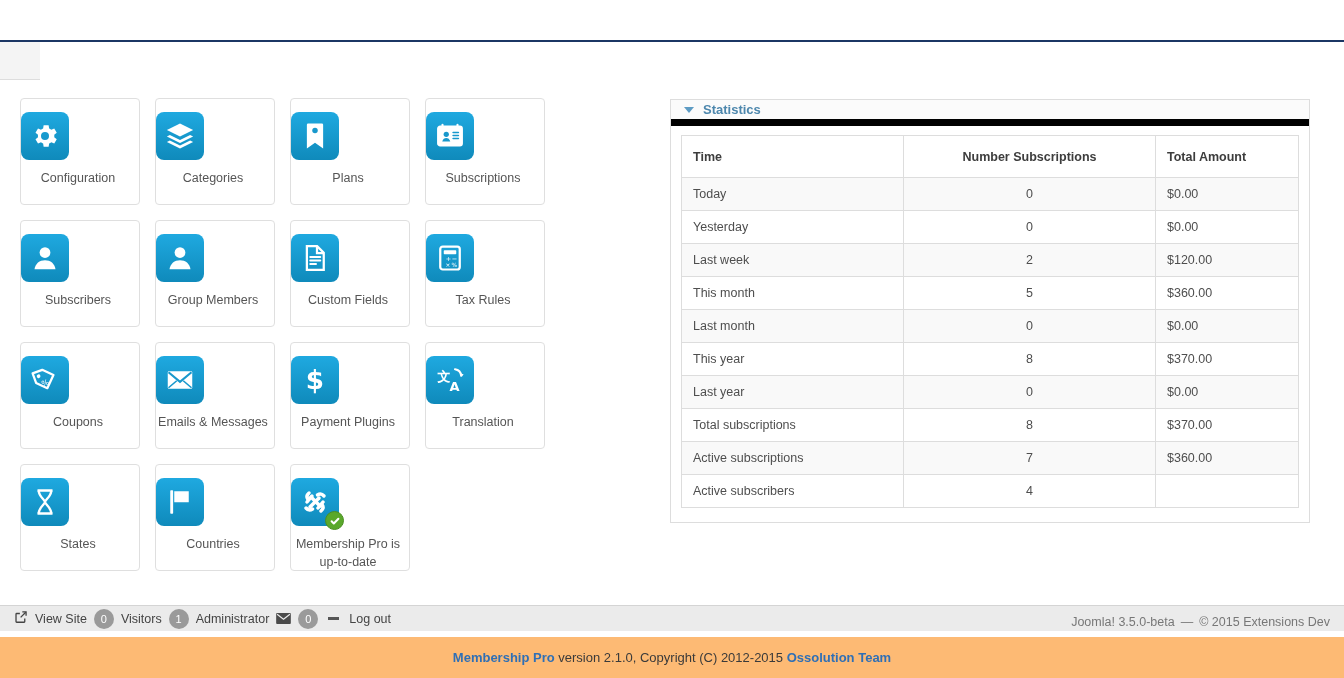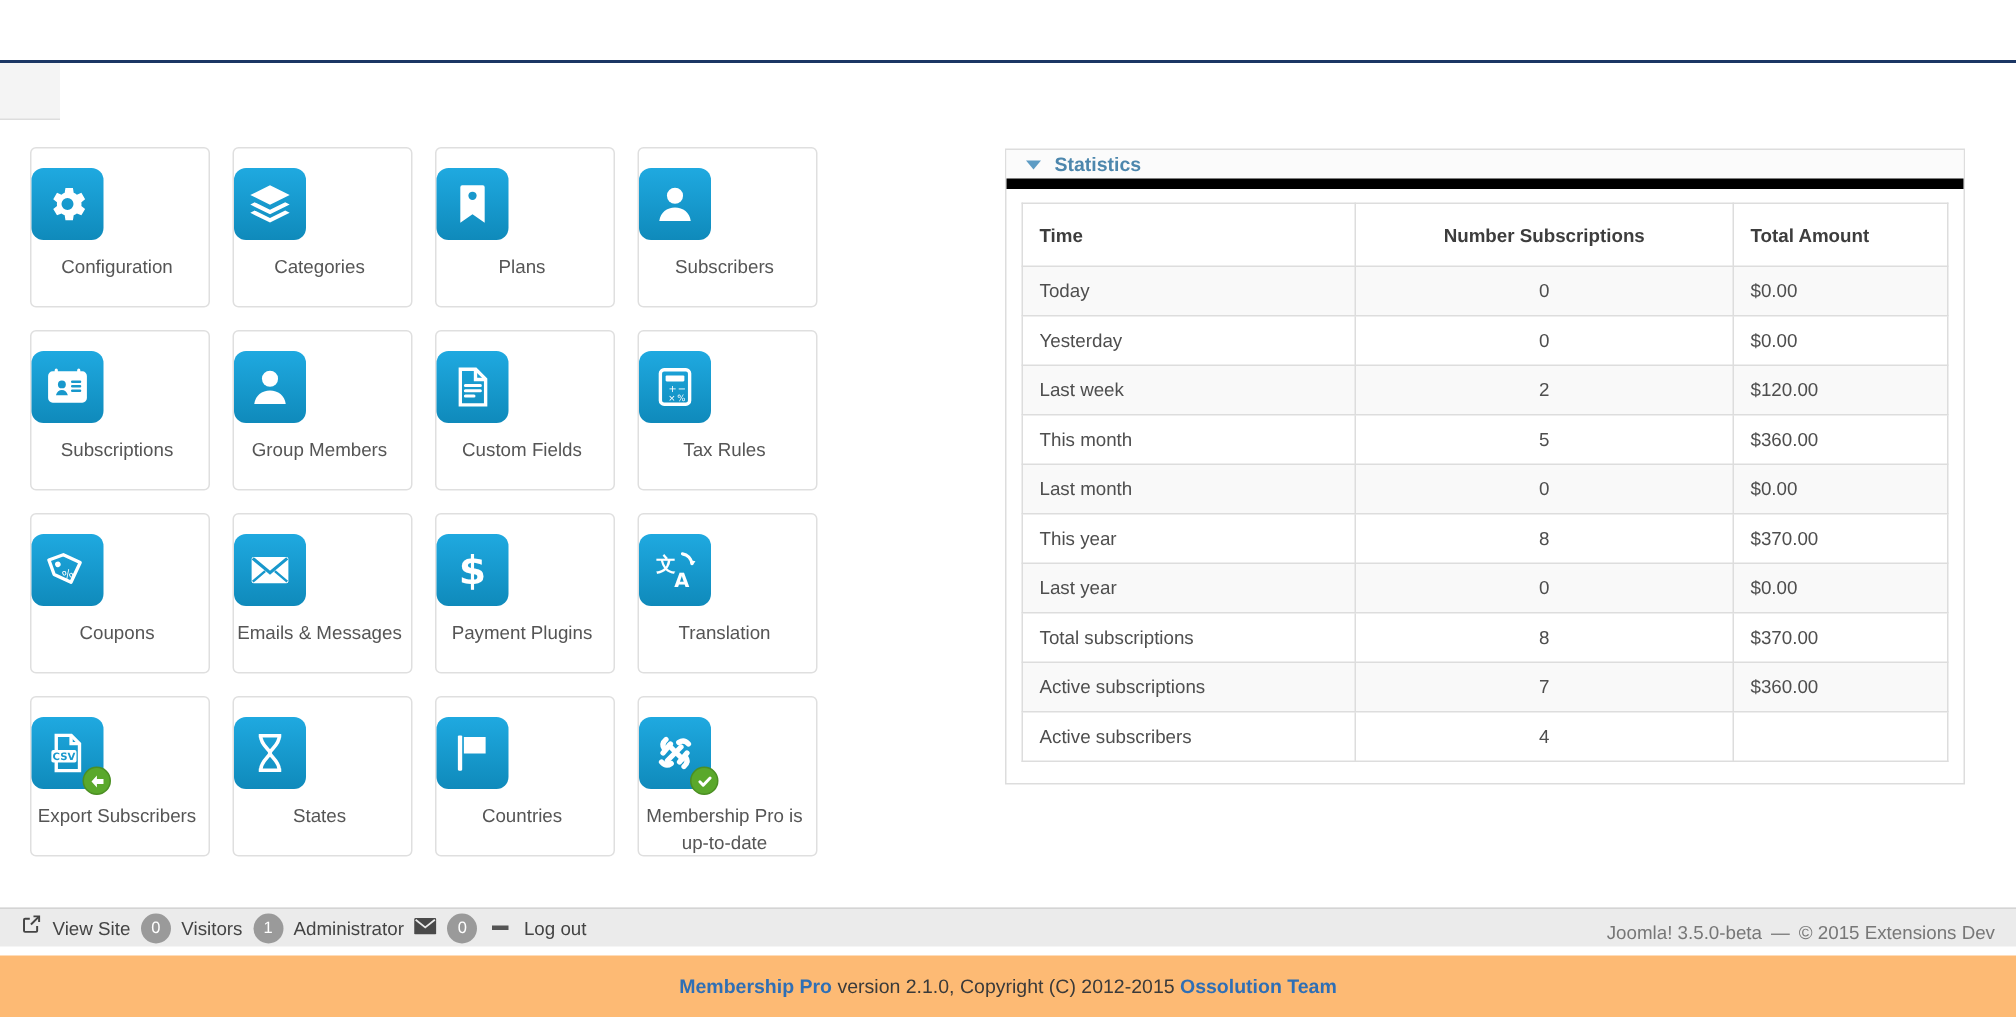--- a/index.html
+++ b/index.html
@@ -237,42 +237,42 @@
               <circle cx="12" cy="7.6" r="2.2" fill="#1898cc"></circle>
             </svg>
       </div>
         </div>
       <div class="quick-label">Plans</div>
     </div>
 
     <div class="quick-card">
       <div class="qi-wrap">
           <div class="qi">
-        <svg width="30" height="30" viewBox="0 0 24 24" fill="#fff">
-              <circle cx="12" cy="7.6" r="4.3"></circle>
-              <path d="M3.6 21c.6-4.6 4.1-7.2 8.4-7.2s7.8 2.6 8.4 7.2z"></path>
-            </svg>
-      </div>
-        </div>
-      <div class="quick-label">Subscribers</div>
-    </div>
-
-    <div class="quick-card">
-      <div class="qi-wrap">
-          <div class="qi">
         <svg width="30" height="30" viewBox="0 0 24 24" fill="none" stroke="#fff" stroke-width="1.7">
           <rect x="2.5" y="4.5" width="19" height="15" rx="1.6" fill="#fff"></rect>
           <path d="M6 3v3M18 3v3" stroke="#fff" stroke-linecap="round"></path>
           <circle cx="9" cy="10.6" r="2.1" fill="#1898cc" stroke="none"></circle>
           <path d="M5.8 16.4c.5-1.9 1.8-2.8 3.2-2.8s2.7.9 3.2 2.8z" fill="#1898cc" stroke="none"></path>
           <path d="M14.5 9.2h4.2M14.5 11.6h4.2M14.5 14h4.2" stroke="#1898cc" stroke-width="1.3" stroke-linecap="round"></path>
         </svg>
       </div>
         </div>
       <div class="quick-label">Subscriptions</div>
+    </div>
+
+    <div class="quick-card">
+      <div class="qi-wrap">
+          <div class="qi">
+        <svg width="30" height="30" viewBox="0 0 24 24" fill="#fff">
+              <circle cx="12" cy="7.6" r="4.3"></circle>
+              <path d="M3.6 21c.6-4.6 4.1-7.2 8.4-7.2s7.8 2.6 8.4 7.2z"></path>
+            </svg>
+      </div>
+        </div>
+      <div class="quick-label">Subscribers</div>
     </div>
 
     <div class="quick-card">
       <div class="qi-wrap">
           <div class="qi">
         <svg width="30" height="30" viewBox="0 0 24 24" fill="#fff">
               <circle cx="12" cy="7.6" r="4.3"></circle>
               <path d="M3.6 21c.6-4.6 4.1-7.2 8.4-7.2s7.8 2.6 8.4 7.2z"></path>
             </svg>
       </div>
@@ -355,38 +355,20 @@
           <text x="2" y="12.6" font-size="10.4" font-weight="bold" fill="#fff" font-family="DejaVu Sans">文</text>
           <text x="11.6" y="21" font-size="10.4" font-weight="bold" fill="#fff" font-family="DejaVu Sans">A</text>
           <path d="M16 3.4a6 6 0 015 5.2" fill="none" stroke="#fff" stroke-width="1.7" stroke-linecap="round"></path>
           <path d="M21.4 9.4l-1 -2.6 2.5.5z" fill="#fff"></path>
         </svg>
       </div>
         </div>
       <div class="quick-label">Translation</div>
     </div>
 
-    <div class="quick-card">
-      <div class="qi-wrap">
-        <div class="qi">
-          <svg width="30" height="30" viewBox="0 0 24 24">
-            <path d="M6 2.6h8l4.4 4.4v14.4H6z" fill="none" stroke="#fff" stroke-width="1.8"></path>
-            <path d="M13.9 2.8V7h4.3" fill="none" stroke="#fff" stroke-width="1.8"></path>
-            <rect x="3.4" y="10.4" width="13.4" height="6.6" rx="1" fill="#fff"></rect>
-            <text x="10.1" y="15.9" font-size="5.4" font-weight="bold" fill="#1898cc" text-anchor="middle" font-family="DejaVu Sans">CSV</text>
-          </svg>
-        </div>
-        <span class="badge-dot">
-          <svg width="12" height="12" viewBox="0 0 12 12" fill="#fff">
-              <path d="M10 4.4H5.6V2L2 6l3.6 4V7.6H10z"></path>
-            </svg>
-        </span>
-      </div>
-      <div class="quick-label">Export Subscribers</div>
-    </div>
 
     <div class="quick-card">
       <div class="qi-wrap">
           <div class="qi">
         <svg width="30" height="30" viewBox="0 0 24 24" fill="none" stroke="#fff" stroke-width="1.9" stroke-linejoin="round">
           <path d="M6 2.8h12M6 21.2h12"></path>
           <path d="M7 2.8c0 5 5 7.4 5 9.2 0 1.8-5 4.2-5 9.2"></path>
           <path d="M17 2.8c0 5-5 7.4-5 9.2 0 1.8 5 4.2 5 9.2"></path>
         </svg>
       </div>

